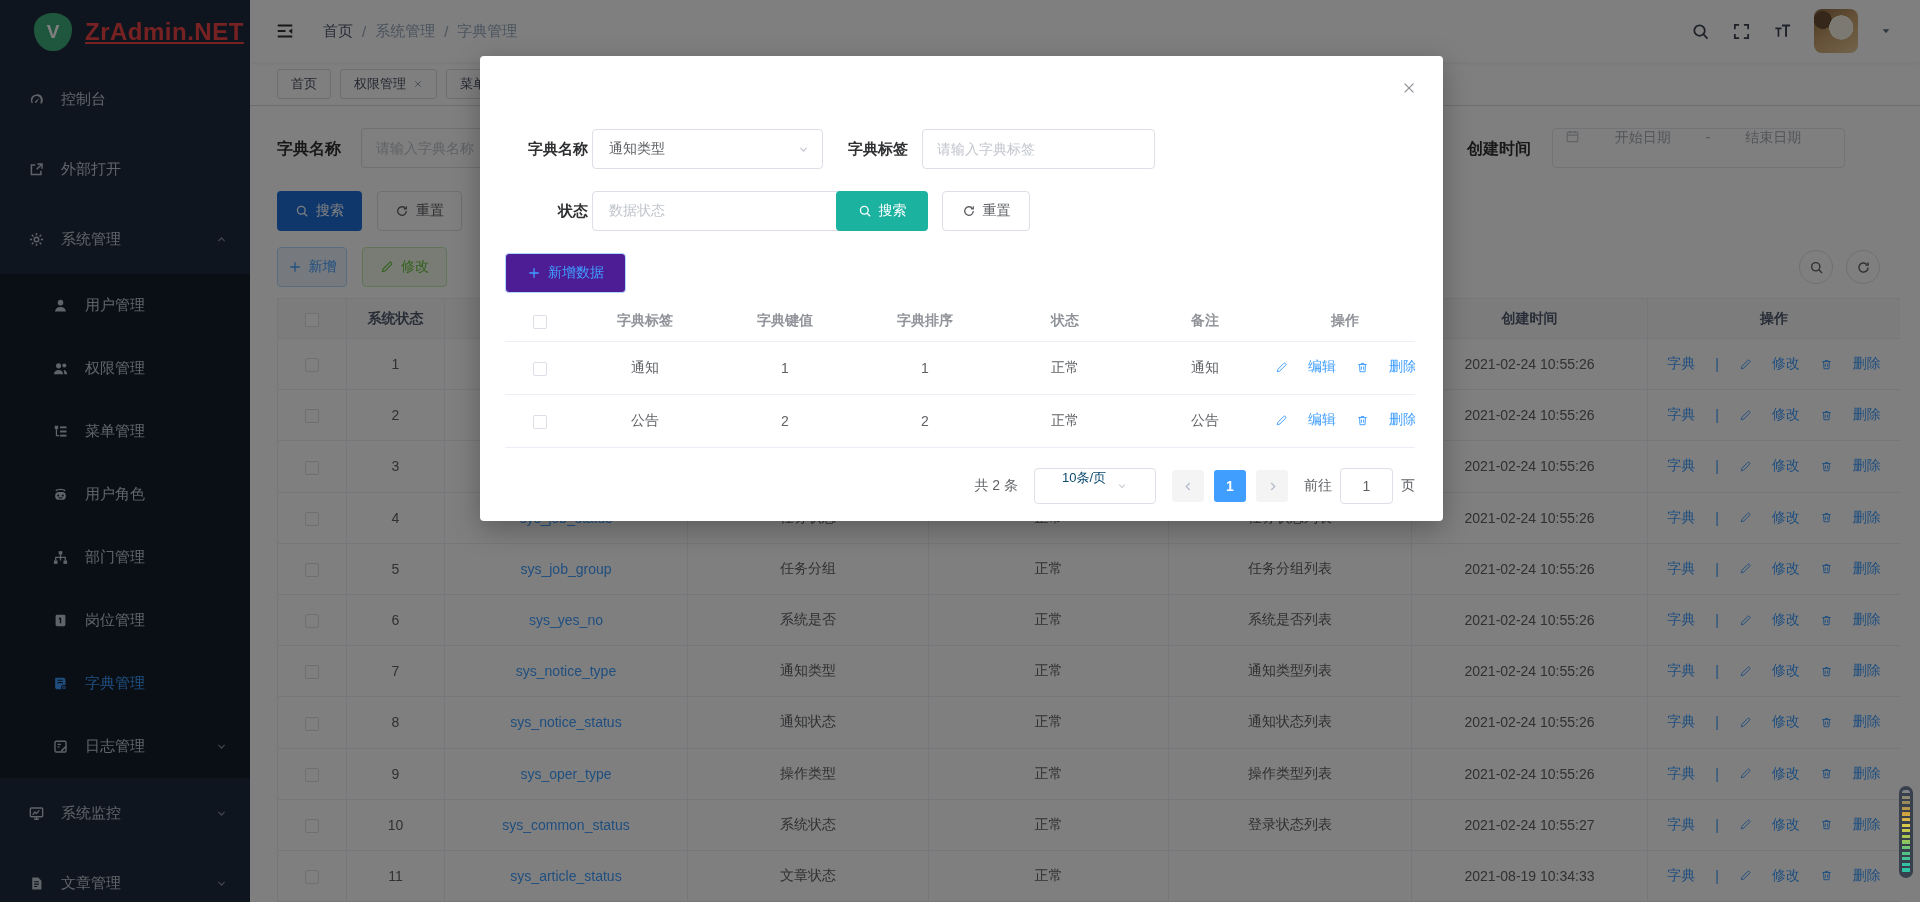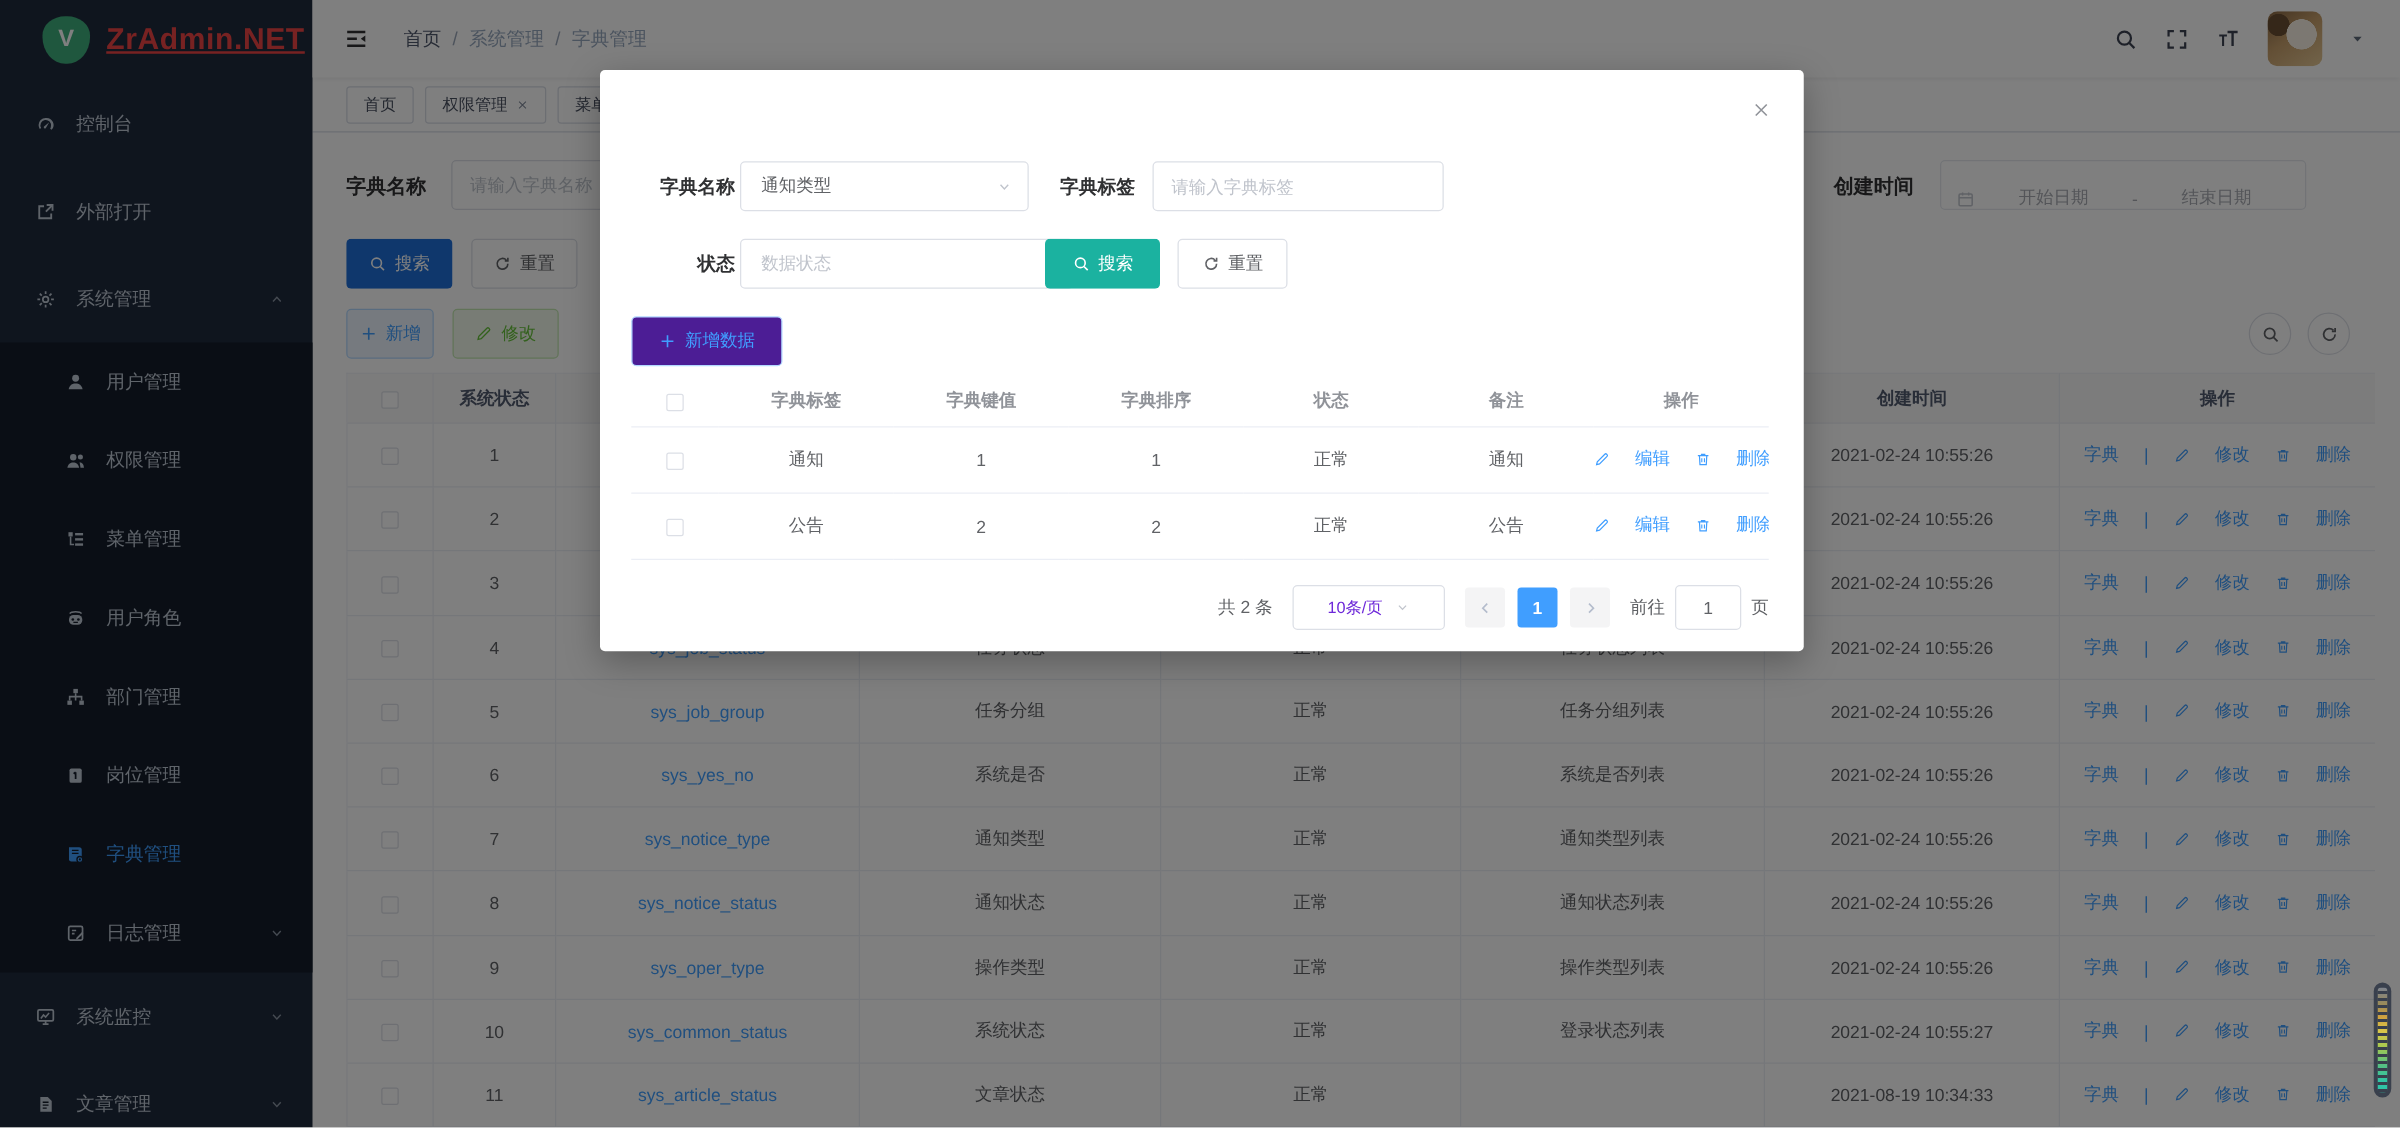--- a/index.html
+++ b/index.html
@@ -55,21 +55,21 @@
 .tab-close svg { width:10px; height:10px; }
 
 .flabel { position:absolute; font-weight:bold; font-size:16px; color:#303133; }
 #f-dict-name-label { left:27px; top:139px; }
 #f-input { position:absolute; left:111px; top:128px; width:299px; height:40px; border:1px solid #dcdfe6;
   border-radius:4px; font-size:14px; color:#606266; padding:0 14px; outline:none;
   font-family:"Liberation Sans","DejaVu Sans",sans-serif; }
 #f-input::placeholder { color:#bfc4cc; }
 #f-create-label { left:1217px; top:139px; }
 .date-range { position:absolute; left:1302px; top:128px; width:293px; height:40px; border:1px solid #e4e7ed;
-  border-radius:4px; display:flex; align-items:flex-end; padding:0 12px; font-size:14px; color:#a8abb2;
+  border-radius:4px; display:flex; align-items:flex-start; padding:0 12px; font-size:14px; color:#a8abb2;
   background:#fff; cursor:pointer; }
 .dr-ic { color:#c0c4cc; margin-right:4px; }
 .dr-ic svg { width:15px; height:15px; }
 .dr-ph { flex:1; text-align:center; }
 .dr-sep { padding:0 4px; }
 
 .btn { position:absolute; height:40px; border-radius:4px; font-size:14px; display:inline-flex;
   align-items:center; justify-content:center; gap:7px; cursor:pointer; border:1px solid transparent; }
 .btn .svg-icon svg { width:14px; height:14px; }
 #btn-search { left:27px; top:191px; width:85px; background:#1e6fd9; color:#fff; }
@@ -124,21 +124,21 @@
 #mbtn-add    { left:25px;  top:197px; width:121px; background:#4c1d95; border:1px solid #b3d8ff; color:#409eff;font-family:Liberation Serif, serif; }
 .m-table-wrap { position:absolute; left:25px; top:246px; width:910px; font-size:14px; }
 .m-table-wrap table { border-collapse:collapse; table-layout:fixed; width:910px; }
 .m-table-wrap th, .m-table-wrap td { border-bottom:1px solid #ebeef5; text-align:center;
   overflow:hidden; white-space:nowrap; }
 .m-table-wrap thead th { height:39px; color:#909399; font-weight:bold; }
 .m-table-wrap tbody td { height:53px; color:#606266; }
 .m-pager { position:absolute; top:412px; left:0; right:28px; height:36px; display:flex; align-items:center;
   justify-content:flex-end; gap:16px; font-size:14px; color:#606266; }
 .pg-size { width:122px; height:36px; border:1px solid #dcdfe6; border-radius:4px; display:flex;
-  align-items:center; justify-content:center; gap:10px; font-size:13px; color:#6d28d9; cursor:pointer; background:#fff; }
+  justify-content:center; gap:10px; font-size:13px; color:#0c4a6e; cursor:pointer; background:#fff; }
 .pg-size .sel-caret { color:#c0c4cc; }
 .pg-size .sel-caret svg { width:12px; height:12px; }
 .pg-group { display:flex; align-items:center; gap:10px; }
 .pg-btn { width:32px; height:32px; border-radius:3px; background:#f4f4f5; display:flex; align-items:center;
   justify-content:center; color:#b4bccc; cursor:pointer; }
 .pg-btn svg { width:13px; height:13px; }
 .pg-num { width:32px; height:32px; border-radius:3px; background:#409eff; color:#fff; font-weight:bold;
   display:flex; align-items:center; justify-content:center; font-size:14px; cursor:pointer; }
 .pg-goto { display:flex; align-items:center; gap:8px; }
 #pg-input { width:53px; height:36px; border:1px solid #dcdfe6; border-radius:4px; text-align:center;

